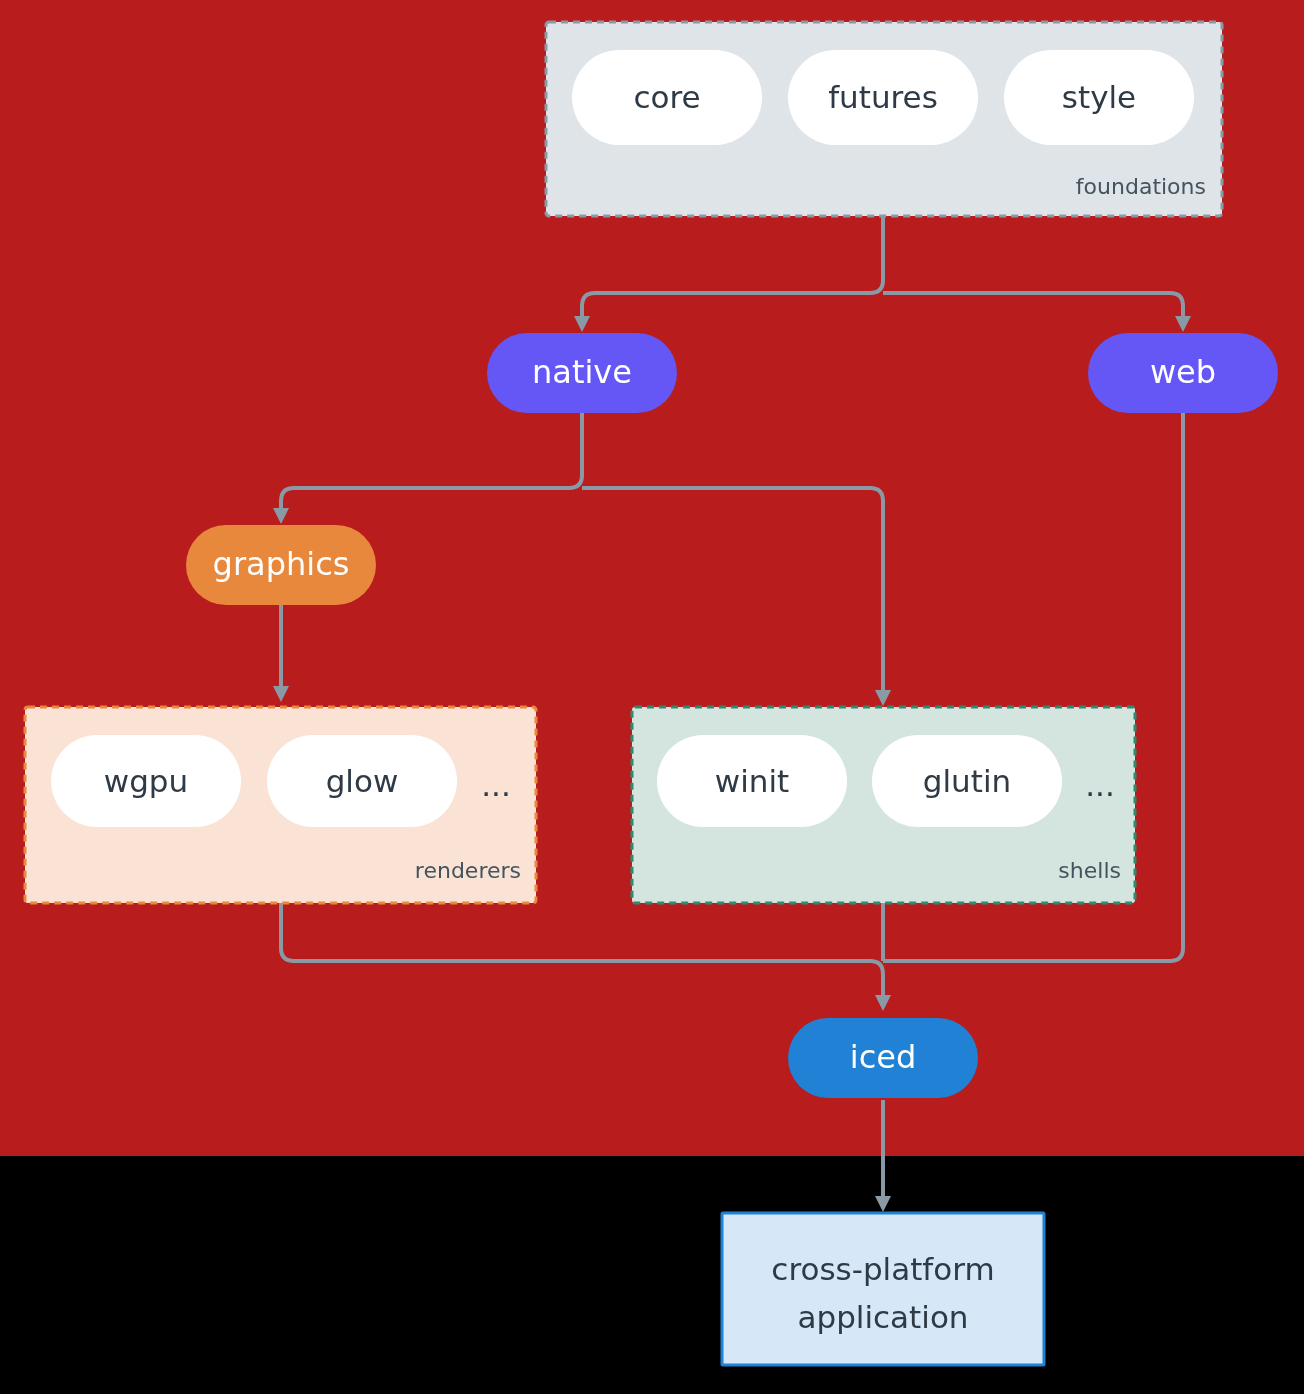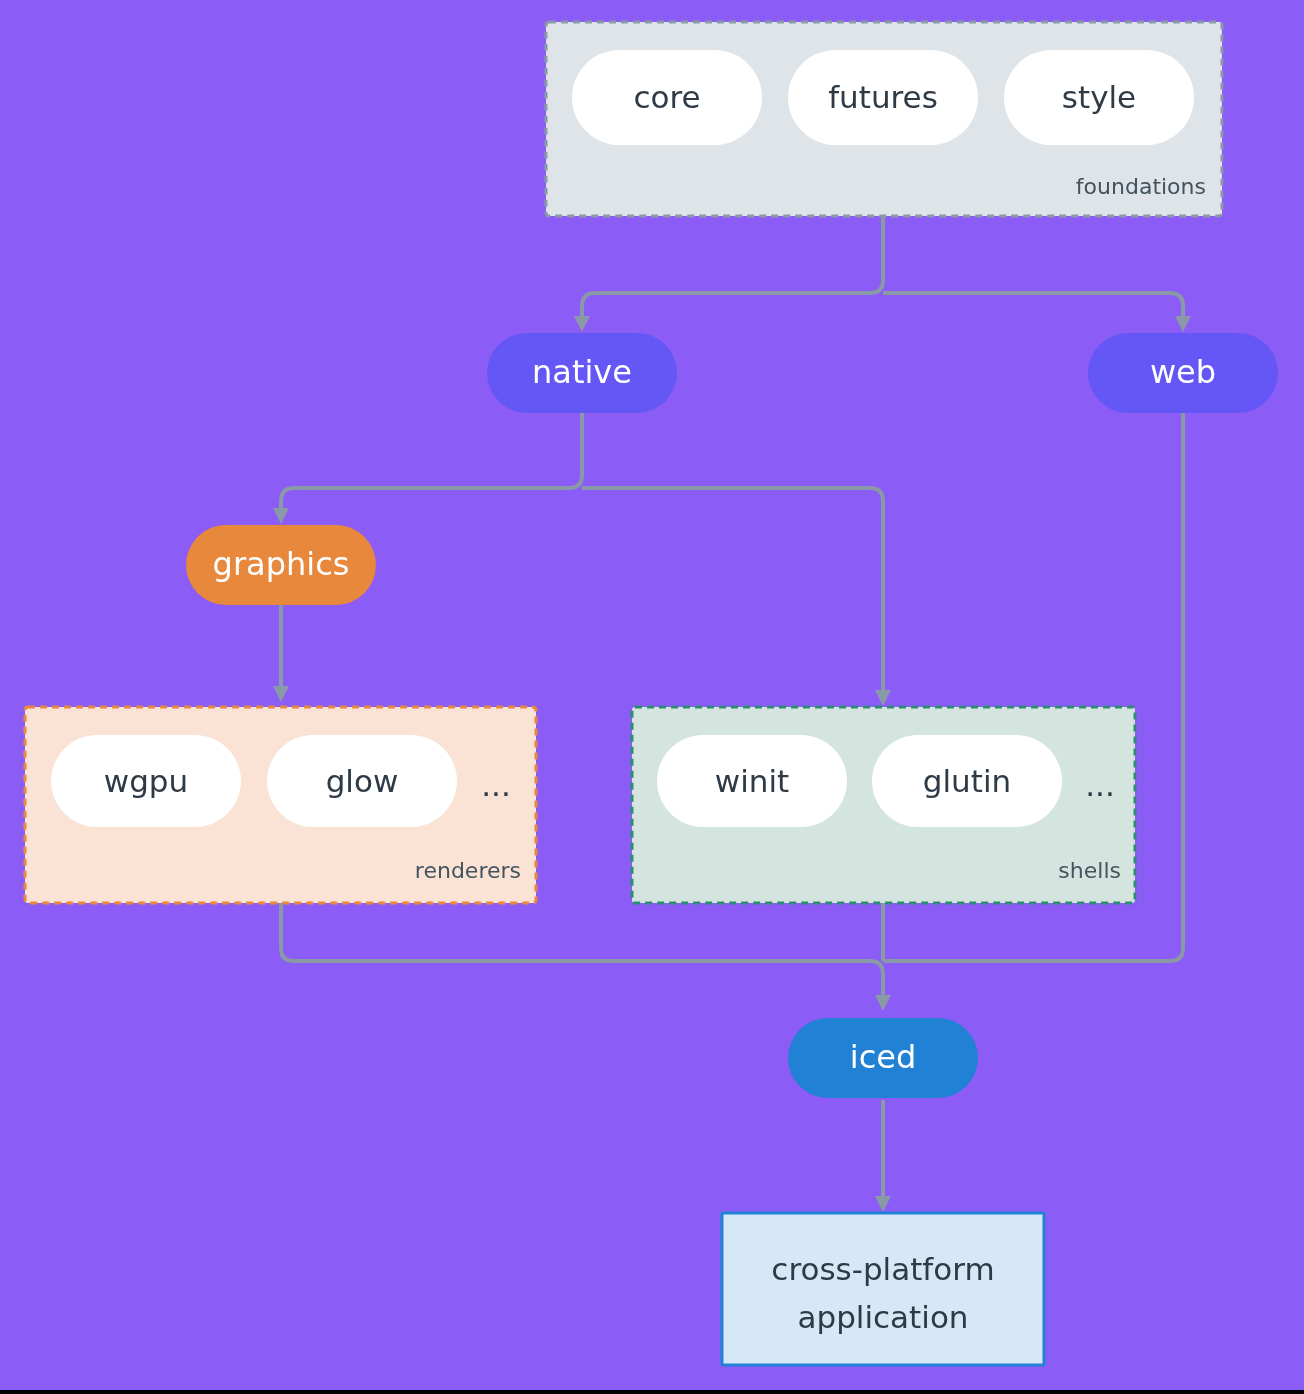--- a/index.html
+++ b/index.html
@@ -9,22 +9,22 @@
   }
   body {
     width: 1304px;
     height: 1394px;
     overflow: hidden;
     font-family: "DejaVu Sans", "Liberation Sans", sans-serif;
   }
   #diagram-root {
     position: relative;
     width: 1304px;
-    height: 1390px;
-    background: #8b5cf6;
+    height: 1156px;
+    background: #b91c1c;
   }
   svg#diagram {
     display: block;
     width: 1304px;
     height: 1394px;
   }
   .node-label {
     font-family: "DejaVu Sans", "Liberation Sans", sans-serif;
     text-anchor: middle;
     dominant-baseline: middle;

